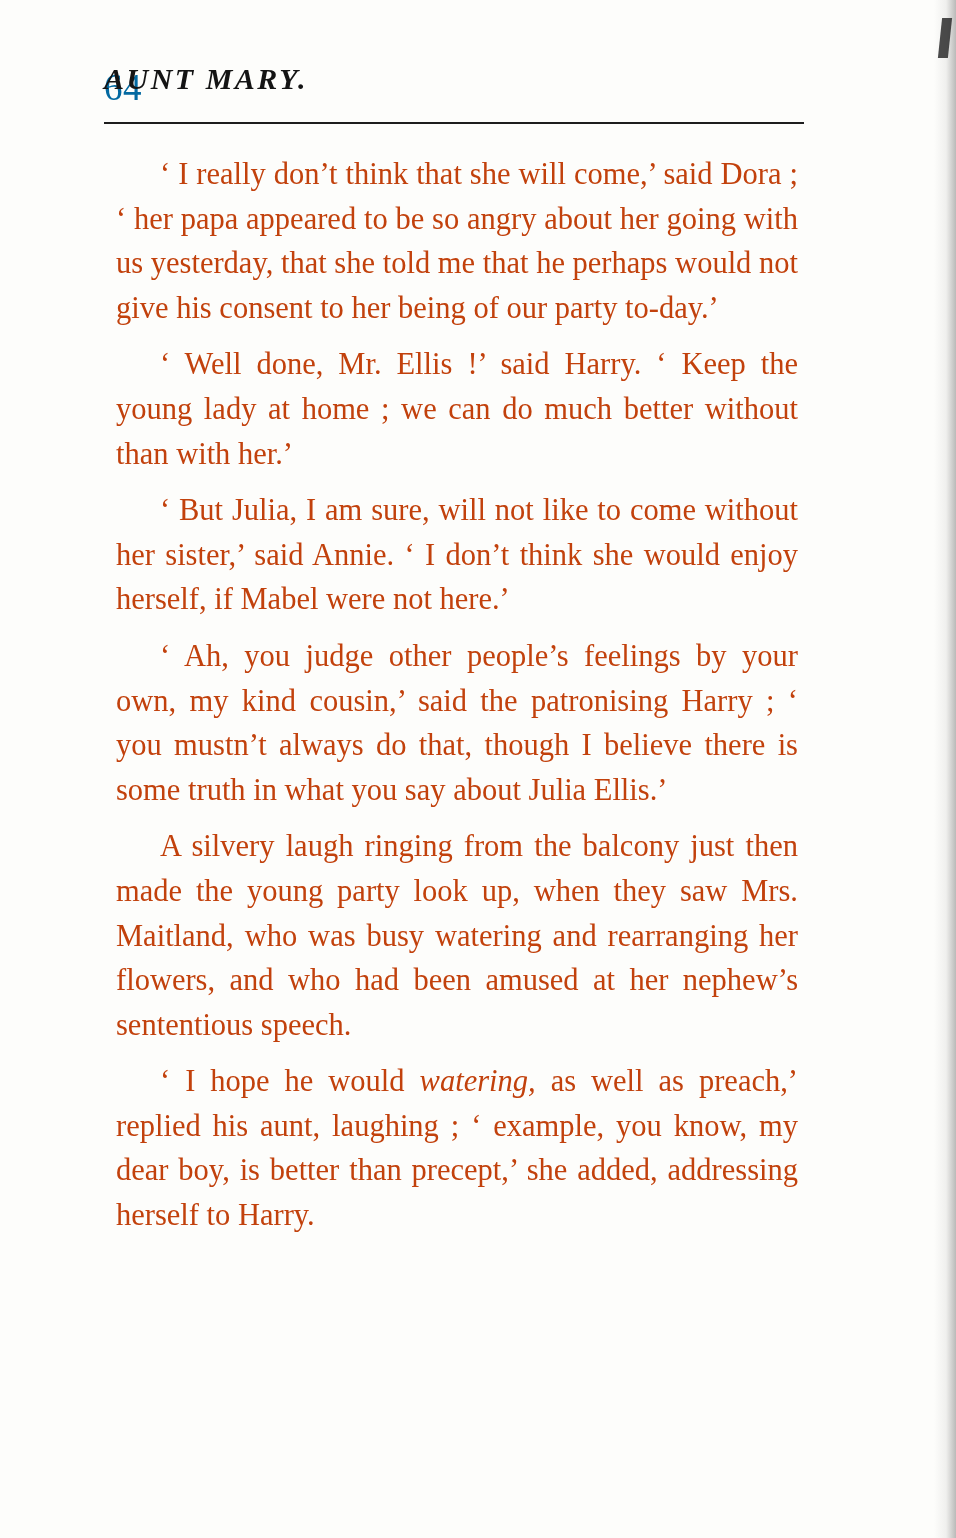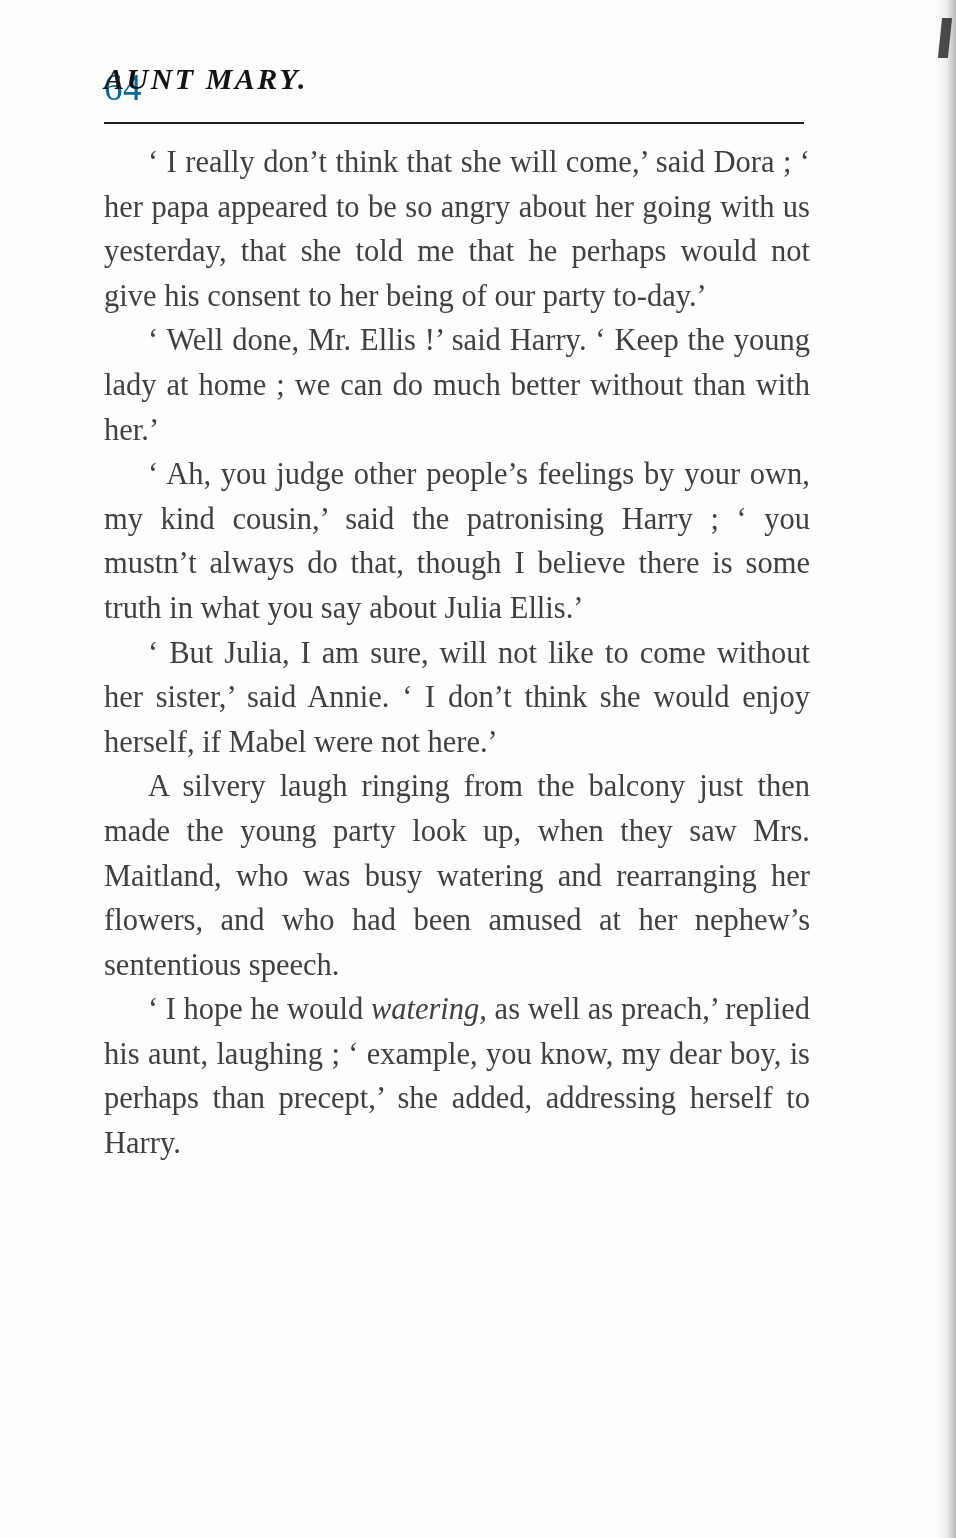--- a/index.html
+++ b/index.html
@@ -78,27 +78,27 @@
     height: 2px;
     background: #1d1d1d;
   }
   .body-text {
     position: absolute;
     left: 104px;
     top: 140px;
     width: 706px;
   }
   p {
-    margin: 0;
+    margin: 12px;
     text-indent: 44px;
     font-size: 30.5px;
     line-height: 44.6px;
     text-align: justify;
     text-justify: inter-word;
-    color: #404040;
+    color: #c2410c;
     -webkit-font-smoothing: antialiased;
   }
   em {
     font-style: italic;
   }
 </style>
 </head>
 <body>
 
 <div class="page">
@@ -109,19 +109,19 @@
   <div class="header">
     <div class="folio">64</div>
     <div class="running-title">AUNT MARY.</div>
   </div>
 
   <div class="rule"></div>
 
   <div class="body-text">
     <p>‘ I really don’t think that she will come,’ said Dora ; ‘ her papa appeared to be so angry about her going with us yesterday, that she told me that he perhaps would not give his consent to her being of our party to-day.’</p>
     <p>‘ Well done, Mr. Ellis !’ said Harry. ‘ Keep the young lady at home ; we can do much better without than with her.’</p>
+    <p>‘ But Julia, I am sure, will not like to come without her sister,’ said Annie. ‘ I don’t think she would enjoy herself, if Mabel were not here.’</p>
     <p>‘ Ah, you judge other people’s feelings by your own, my kind cousin,’ said the patronising Harry ; ‘ you mustn’t always do that, though I believe there is some truth in what you say about Julia Ellis.’</p>
-    <p>‘ But Julia, I am sure, will not like to come without her sister,’ said Annie. ‘ I don’t think she would enjoy herself, if Mabel were not here.’</p>
     <p>A silvery laugh ringing from the balcony just then made the young party look up, when they saw Mrs. Maitland, who was busy watering and rearranging her flowers, and who had been amused at her nephew’s sententious speech.</p>
-    <p><span>‘ I hope he would </span><em>watering,</em><span> as well as preach,’ replied his aunt, laughing ; ‘ example, you know, my dear boy, is perhaps than precept,’ she added, addressing herself to Harry.</span></p>
+    <p><span>‘ I hope he would </span><em>watering,</em><span> as well as preach,’ replied his aunt, laughing ; ‘ example, you know, my dear boy, is better than precept,’ she added, addressing herself to Harry.</span></p>
   </div>
 
 </div>
 
 </body></html>

